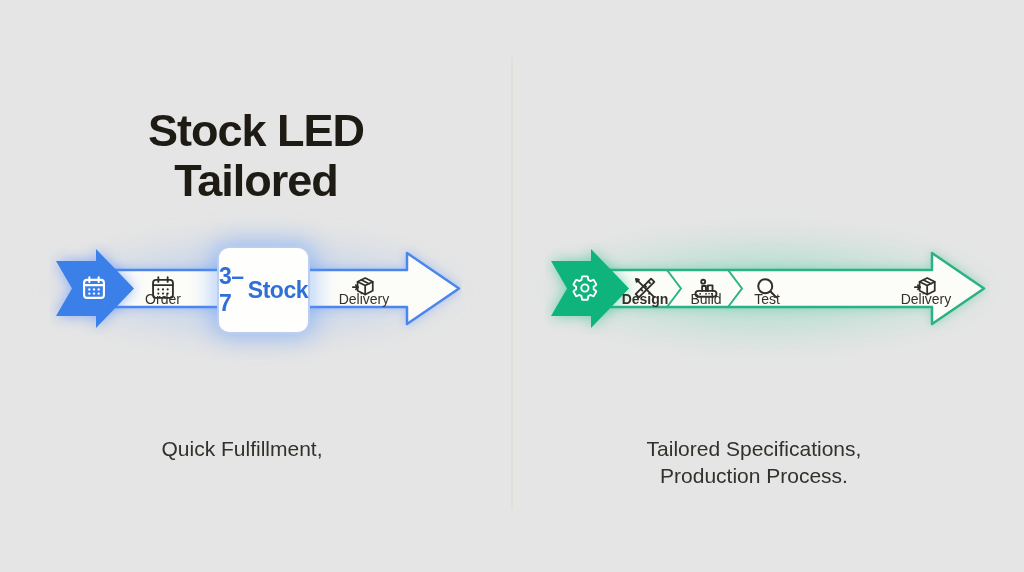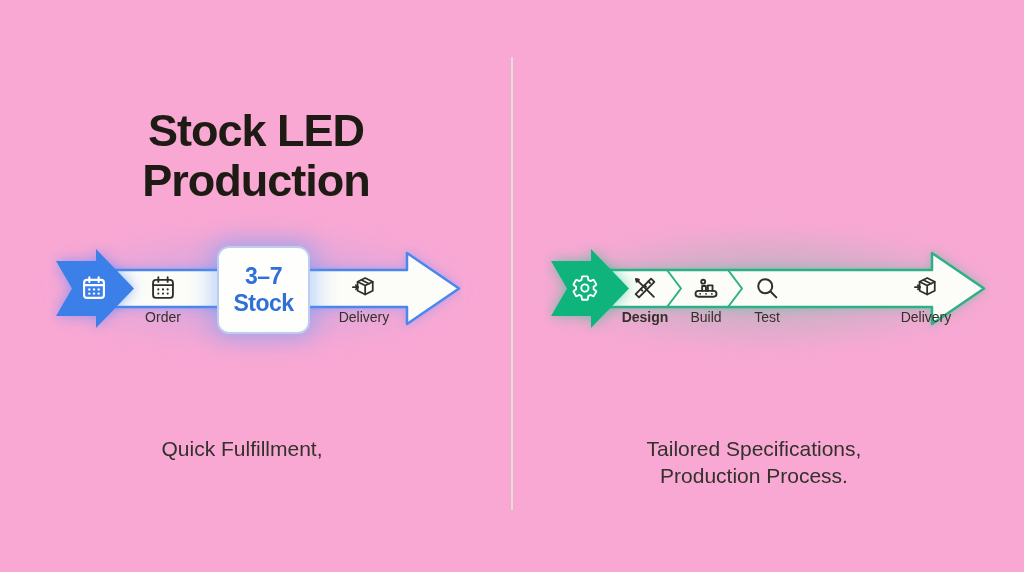--- a/index.html
+++ b/index.html
@@ -1,17 +1,17 @@
 <!DOCTYPE html>
 <html><head>
 <meta charset="utf-8">
 <style>
   html,body{margin:0;padding:0;}
   body{font-family:"Liberation Sans", sans-serif;}
-  .canvas{position:relative;width:1024px;height:572px;background:#f9a8d4;overflow:hidden;}
+  .canvas{position:relative;width:1024px;height:572px;background:#e5e5e5;overflow:hidden;}
 
   .divider{position:absolute;left:511px;top:57px;width:2px;height:453px;background:#e1dfd7;}
 
   .title{position:absolute;top:76px;width:512px;text-align:center;font-weight:700;
          font-size:45px;line-height:50px;letter-spacing:-1px;color:#1d1b14;}
   .title.left{left:0;}
   .title.right{left:512px;}
 
   .footer{position:absolute;top:414px;width:484px;text-align:center;
           font-size:21px;line-height:27px;color:#33312b;}
@@ -28,42 +28,42 @@
   .tl.right::before{background:radial-gradient(ellipse at 50% 50%, rgba(45,205,150,.34), rgba(45,205,150,0) 72%);}
 
   .tl-svg{position:absolute;left:0;top:0;}
   .main-arrow-blue{filter:drop-shadow(0 0 5px rgba(100,150,255,.45));}
   .main-arrow-green{filter:drop-shadow(0 0 5px rgba(40,195,140,.40));}
   .start-arrow-blue{filter:drop-shadow(0 0 7px rgba(70,130,255,.55));}
   .start-arrow-green{filter:drop-shadow(0 0 7px rgba(20,190,130,.55));}
 
   .tl-icon{position:absolute;width:28px;height:28px;margin:0;display:block;}
   .tl-icon svg{display:block;}
-  .tl-label{position:absolute;top:66px;width:90px;margin-left:-45px;text-align:center;
+  .tl-label{position:absolute;top:48px;width:90px;margin-left:-45px;text-align:center;
             font-size:14px;color:#343129;}
 
   .duration-box{position:absolute;top:3px;width:89px;height:84px;border-radius:12px;
-                background:#fefefc;display:flex;flex-direction:column;align-items:center;
+                background:#fefefc;display:flex;flex-direction:row;align-items:center;
                 justify-content:center;font-weight:700;font-size:23px;line-height:27px;
                 letter-spacing:-0.5px;z-index:3;}
   .duration-box.blue{left:167px;border:2px solid #bccdf0;color:#2e6fd8;
                      box-shadow:0 0 22px 5px rgba(96,155,250,.45);}
   .duration-box.green{left:259px;border:2px solid #35bd8c;color:#12a571;
                       box-shadow:0 0 22px 5px rgba(25,190,130,.40);}
 </style>
 </head>
 <body>
 
 <div class="canvas">
 
   <div class="divider"></div>
 
   <h1 class="title left">
     <span>Stock LED</span><br>
-    <span>Production</span>
+    <span>Tailored</span>
   </h1>
 
 
   <div class="tl left">
     <svg class="tl-svg" width="412" height="92" viewBox="0 0 412 92">
       <path class="main-arrow-blue" d="M47 27 H357 V10 L409 45.5 L357 81 V64 H47 Z" fill="#fcfcf9" stroke="#4b86ec" stroke-width="2.5" stroke-linejoin="round"></path>
       <polygon class="start-arrow-blue" points="6,18 46,18 46,6 84,45.5 46,85 46,73 6,73 22,45.5" fill="#3b7fe8"></polygon>
     </svg>
 
     <span class="tl-icon" style="left:30px;top:31px;">

